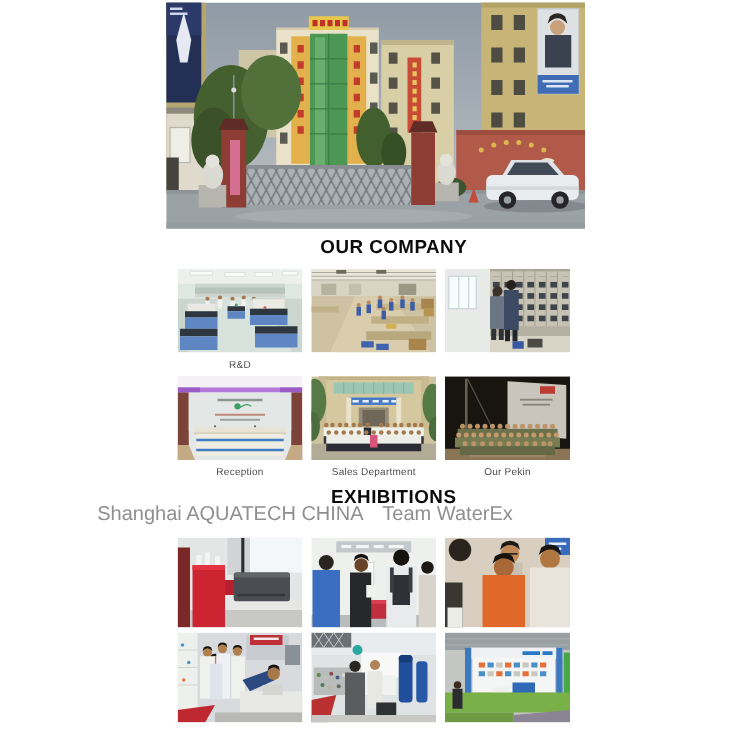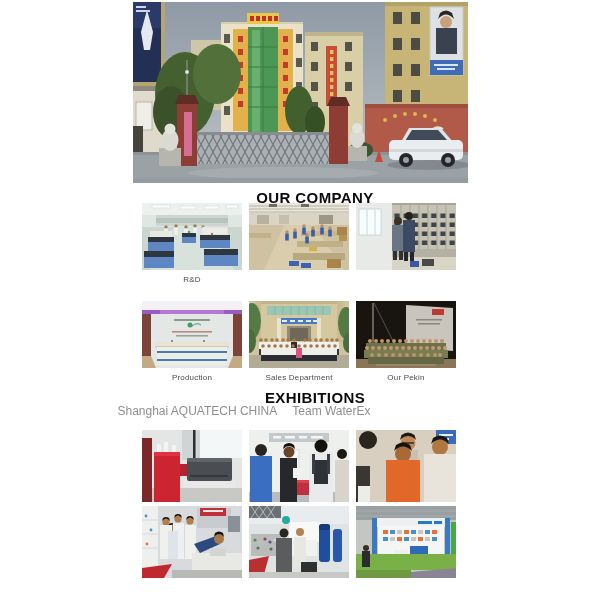--- a/index.html
+++ b/index.html
@@ -5,23 +5,23 @@
   *{margin:0;padding:0;box-sizing:border-box}
   html,body{width:600px;height:600px;background:#fff;font-family:"Liberation Sans",sans-serif}
   .page{position:relative;width:600px;height:600px;background:#fff;overflow:hidden}
   .hero{position:absolute;left:133px;top:2px;width:335px;height:181px}
   .hero svg{display:block;width:100%;height:100%}
   .section-title{position:absolute;left:15px;width:600px;text-align:center;
     font-size:15px;font-weight:bold;color:#0b0b0b;letter-spacing:.4px;line-height:16px}
   .t-company{top:190px}
   .t-expo{top:390px}
   .subtitle{position:absolute;top:405px;left:0;width:488px;display:flex;justify-content:center;
-    gap:15px;font-size:12px;color:#8f8f8f;line-height:13px}
+    gap:15px;font-size:16px;color:#8f8f8f;line-height:13px}
   .grid{position:absolute;left:142px;display:grid;grid-template-columns:repeat(3,100px);column-gap:7px}
-  .g-company{top:203px;row-gap:12px}
+  .g-company{top:215px;row-gap:0}
   .g-expo{top:430px;row-gap:4px}
   figure{width:100px;margin:0}
   .photo{width:100px;display:block;overflow:hidden}
   .photo svg{display:block;width:100%;height:100%}
   .ph67{height:67px}.ph72{height:72px}
   figcaption{height:19px;display:flex;align-items:center;justify-content:center;
     font-size:8px;color:#4c4c4c;letter-spacing:.2px}
 </style>
 </head>
 <body>
@@ -370,21 +370,21 @@
           <polygon points="91,55 100,55 100,67 86,67" fill="#c3aa84"></polygon>
           <rect x="13" y="41" width="74" height="5" fill="#e9e3d3"></rect>
           <rect x="13" y="45" width="74" height="1.4" fill="#cfc8b6"></rect>
           <rect x="15" y="46" width="70" height="18" fill="#efece2"></rect>
           <rect x="15" y="50" width="70" height="2" fill="#3f7cc2"></rect>
           <rect x="15" y="58" width="70" height="2" fill="#3f7cc2"></rect>
           <circle cx="30" cy="40" r=".9" fill="#666"></circle>
             <circle cx="62" cy="40" r=".9" fill="#666"></circle>
         </svg>
       </span>
-      <figcaption>Production</figcaption>
+      <figcaption>Reception</figcaption>
     </figure>
 
     <figure>
       <span class="photo ph67">
         <svg viewBox="0 0 100 67" preserveAspectRatio="none">
           <rect width="100" height="67" fill="#cfc4a0"></rect>
           <rect x="6" y="0" width="88" height="42" fill="#d5c79e"></rect>
           <rect x="6" y="0" width="88" height="3" fill="#c2b388"></rect>
           <rect x="6" y="0" width="6" height="42" fill="#cabb92"></rect>
             <rect x="88" y="0" width="6" height="42" fill="#cabb92"></rect>

